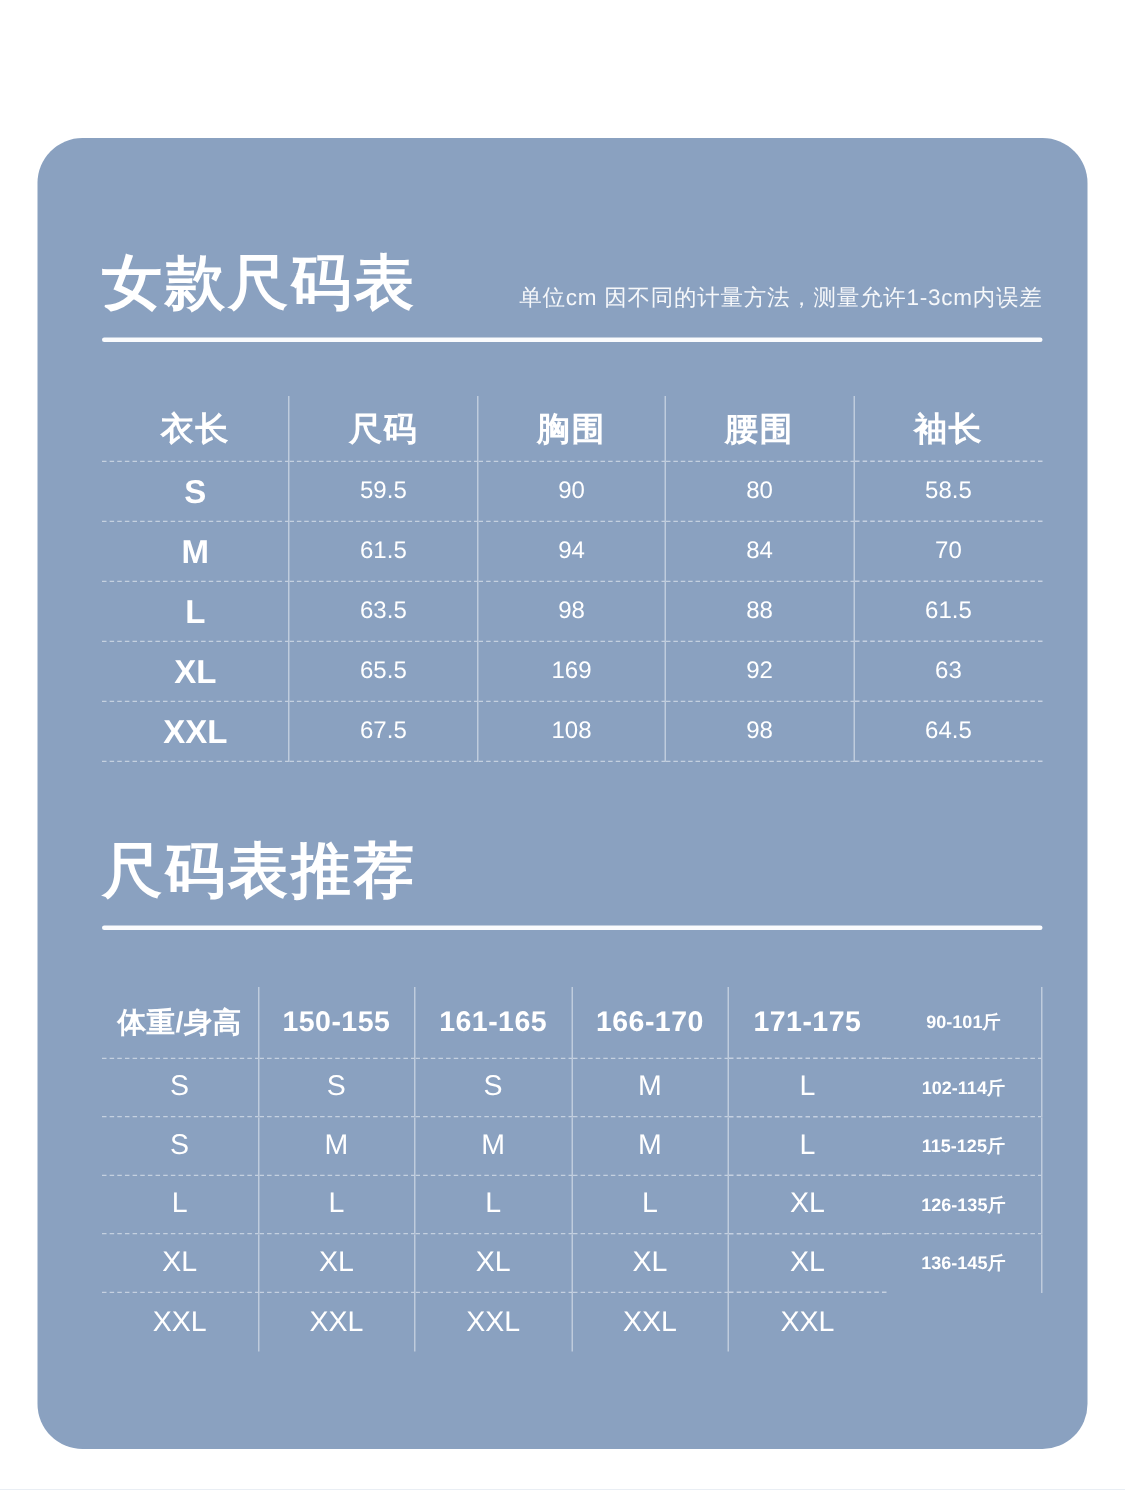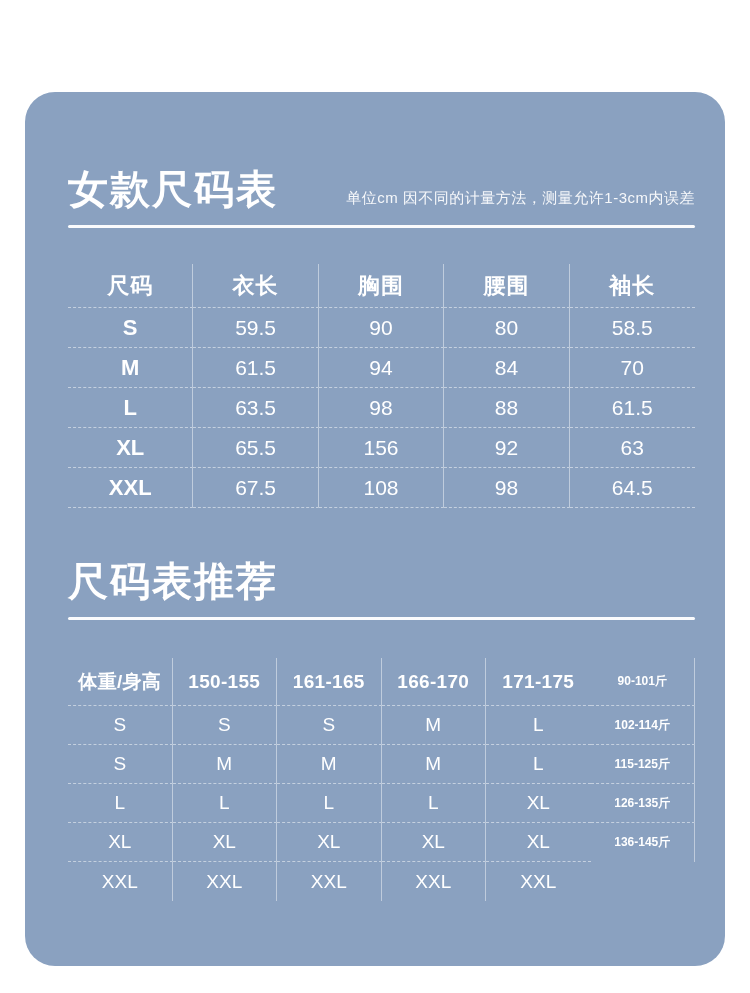--- a/index.html
+++ b/index.html
@@ -74,62 +74,62 @@
     justify-content: center;
     color: #ffffff;
     border-bottom: 1px dashed rgba(255,255,255,0.5);
     border-right: 1px solid rgba(255,255,255,0.45);
     box-sizing: border-box;
     white-space: nowrap;
   }
   .cell.last-col { border-right: none; }
   .t2 .cell.last-row { border-bottom: none; }
   .t1 .cell.th { font-size: 22px; font-weight: 700; letter-spacing: 1px; }
-  .t1 .cell.td { font-size: 21px; font-weight: 500; }
+  .t1 .cell.td { font-size: 16px; font-weight: 500; }
   .t1 .cell.td.col0 { font-size: 22px; font-weight: 700; }
   .t2 .cell.th { font-size: 19px; font-weight: 700; letter-spacing: 0.3px; }
   .t2 .cell.td { font-size: 19px; font-weight: 500; }
   .t2 .cell.td.col0 { font-size: 12px; font-weight: 600; }
 </style>
 </head>
 <body>
 
 <div class="page">
   <div class="card">
 
     <div class="section-head first">
       <div class="section-title">女款尺码表</div>
       <div class="section-note">单位cm 因不同的计量方法，测量允许1-3cm内误差</div>
     </div>
     <div class="rule"></div>
 
     <div class="tbl t1" style="grid-template-columns: repeat(5, 1fr);">
+        <div class="cell th">衣长</div>
         <div class="cell th col0">尺码</div>
-        <div class="cell th">衣长</div>
         <div class="cell th">胸围</div>
         <div class="cell th">腰围</div>
         <div class="cell th last-col">袖长</div>
         <div class="cell td col0">S</div>
         <div class="cell td">59.5</div>
         <div class="cell td">90</div>
         <div class="cell td">80</div>
         <div class="cell td last-col">58.5</div>
         <div class="cell td col0">M</div>
         <div class="cell td">61.5</div>
         <div class="cell td">94</div>
         <div class="cell td">84</div>
         <div class="cell td last-col">70</div>
         <div class="cell td col0">L</div>
         <div class="cell td">63.5</div>
         <div class="cell td">98</div>
         <div class="cell td">88</div>
         <div class="cell td last-col">61.5</div>
         <div class="cell td col0">XL</div>
         <div class="cell td">65.5</div>
-        <div class="cell td">156</div>
+        <div class="cell td">169</div>
         <div class="cell td">92</div>
         <div class="cell td last-col">63</div>
         <div class="cell td col0 last-row">XXL</div>
         <div class="cell td last-row">67.5</div>
         <div class="cell td last-row">108</div>
         <div class="cell td last-row">98</div>
         <div class="cell td last-col last-row">64.5</div>
       </div>
 
     <div class="section-head second">

